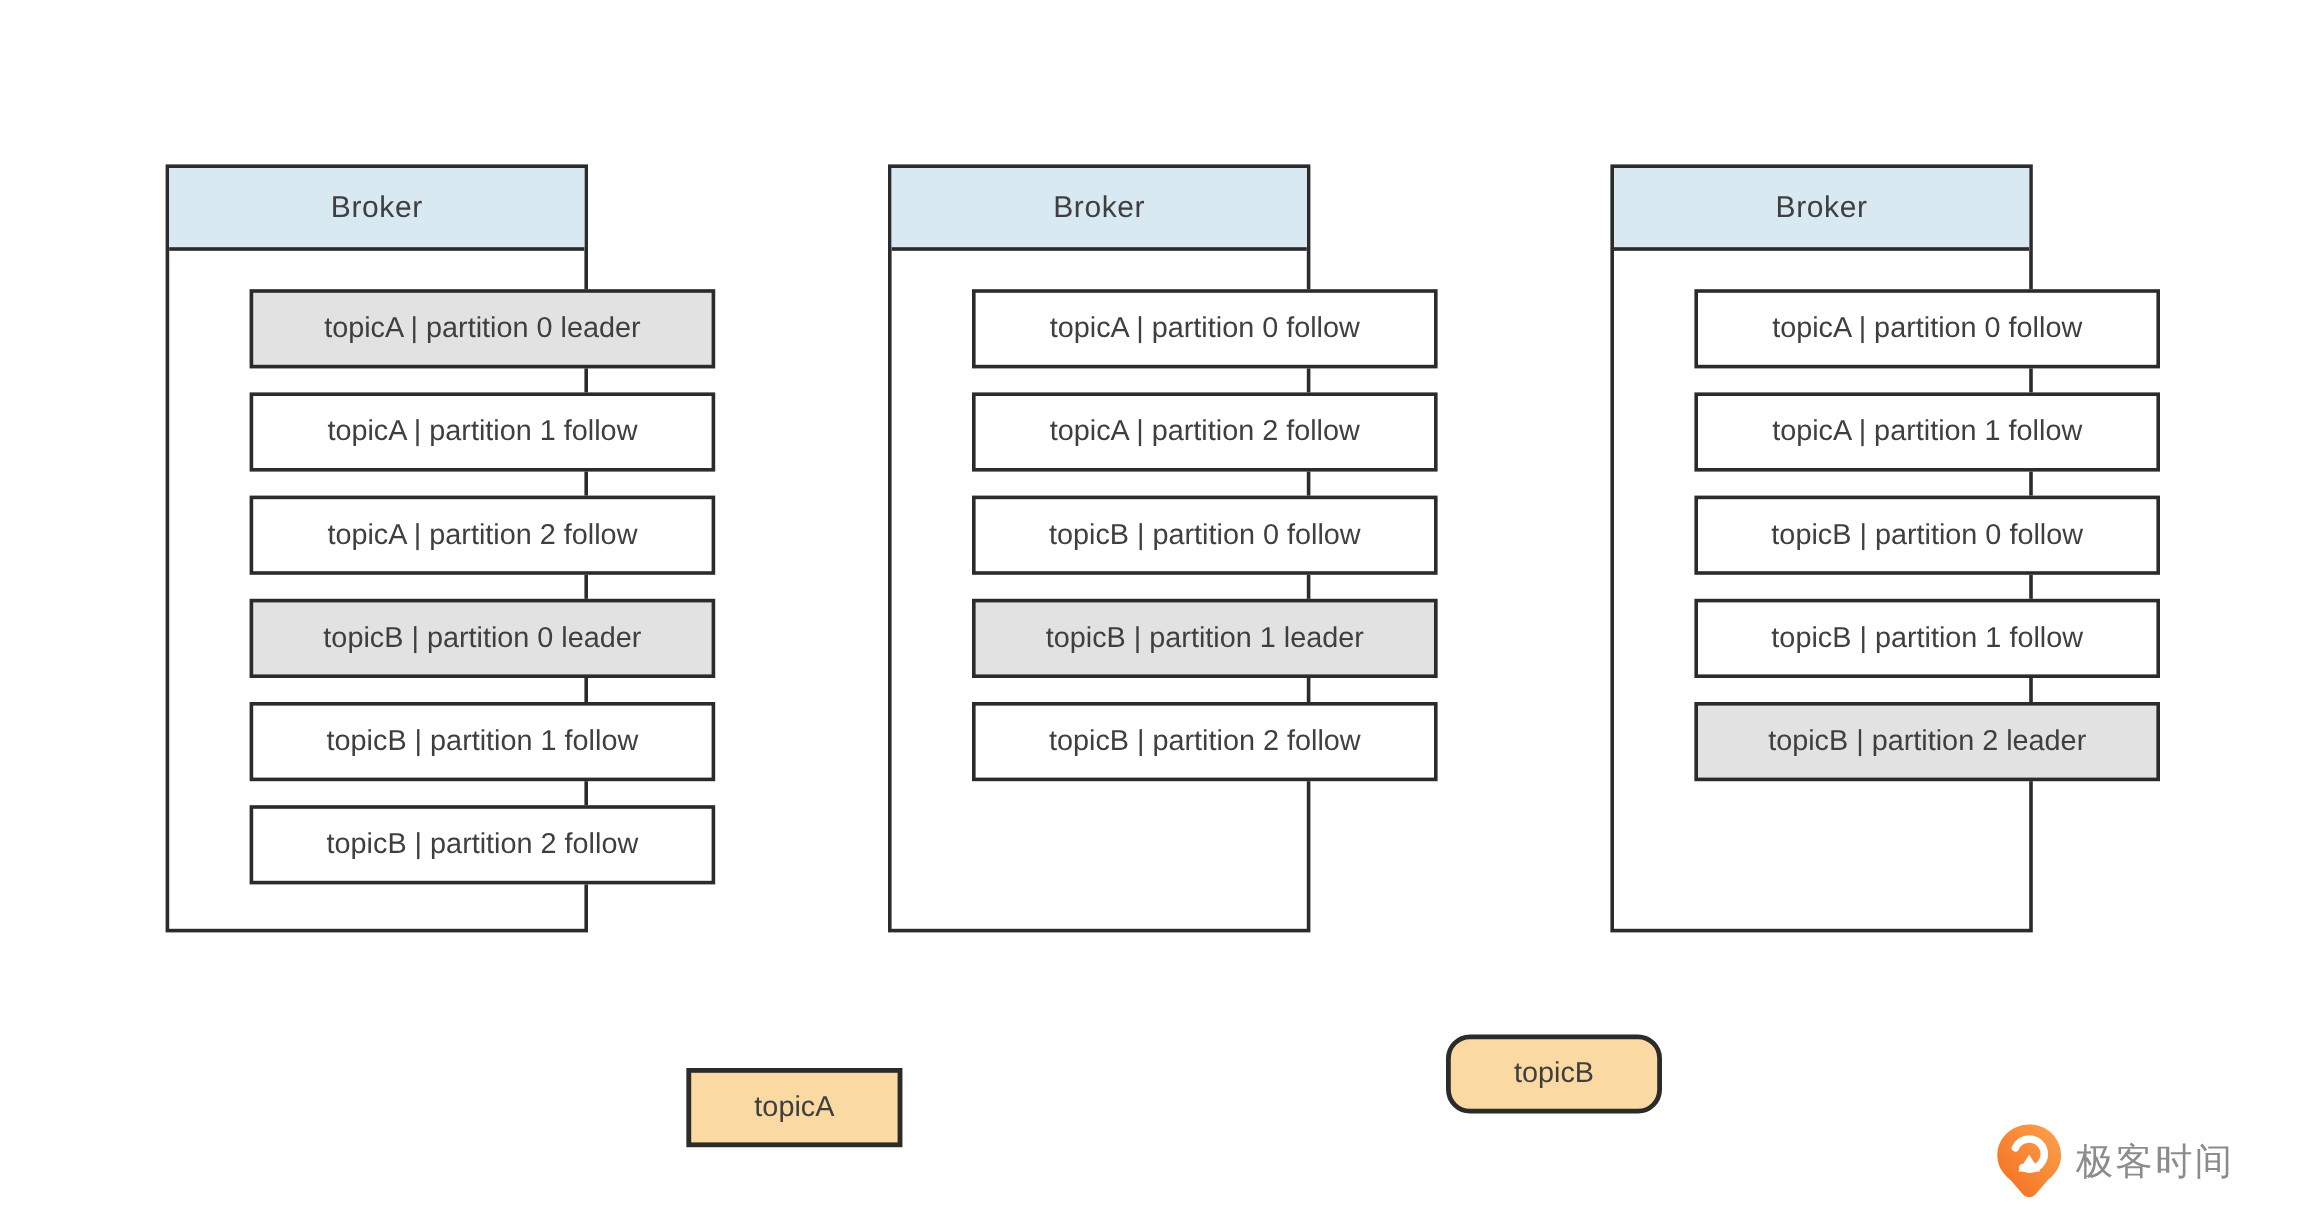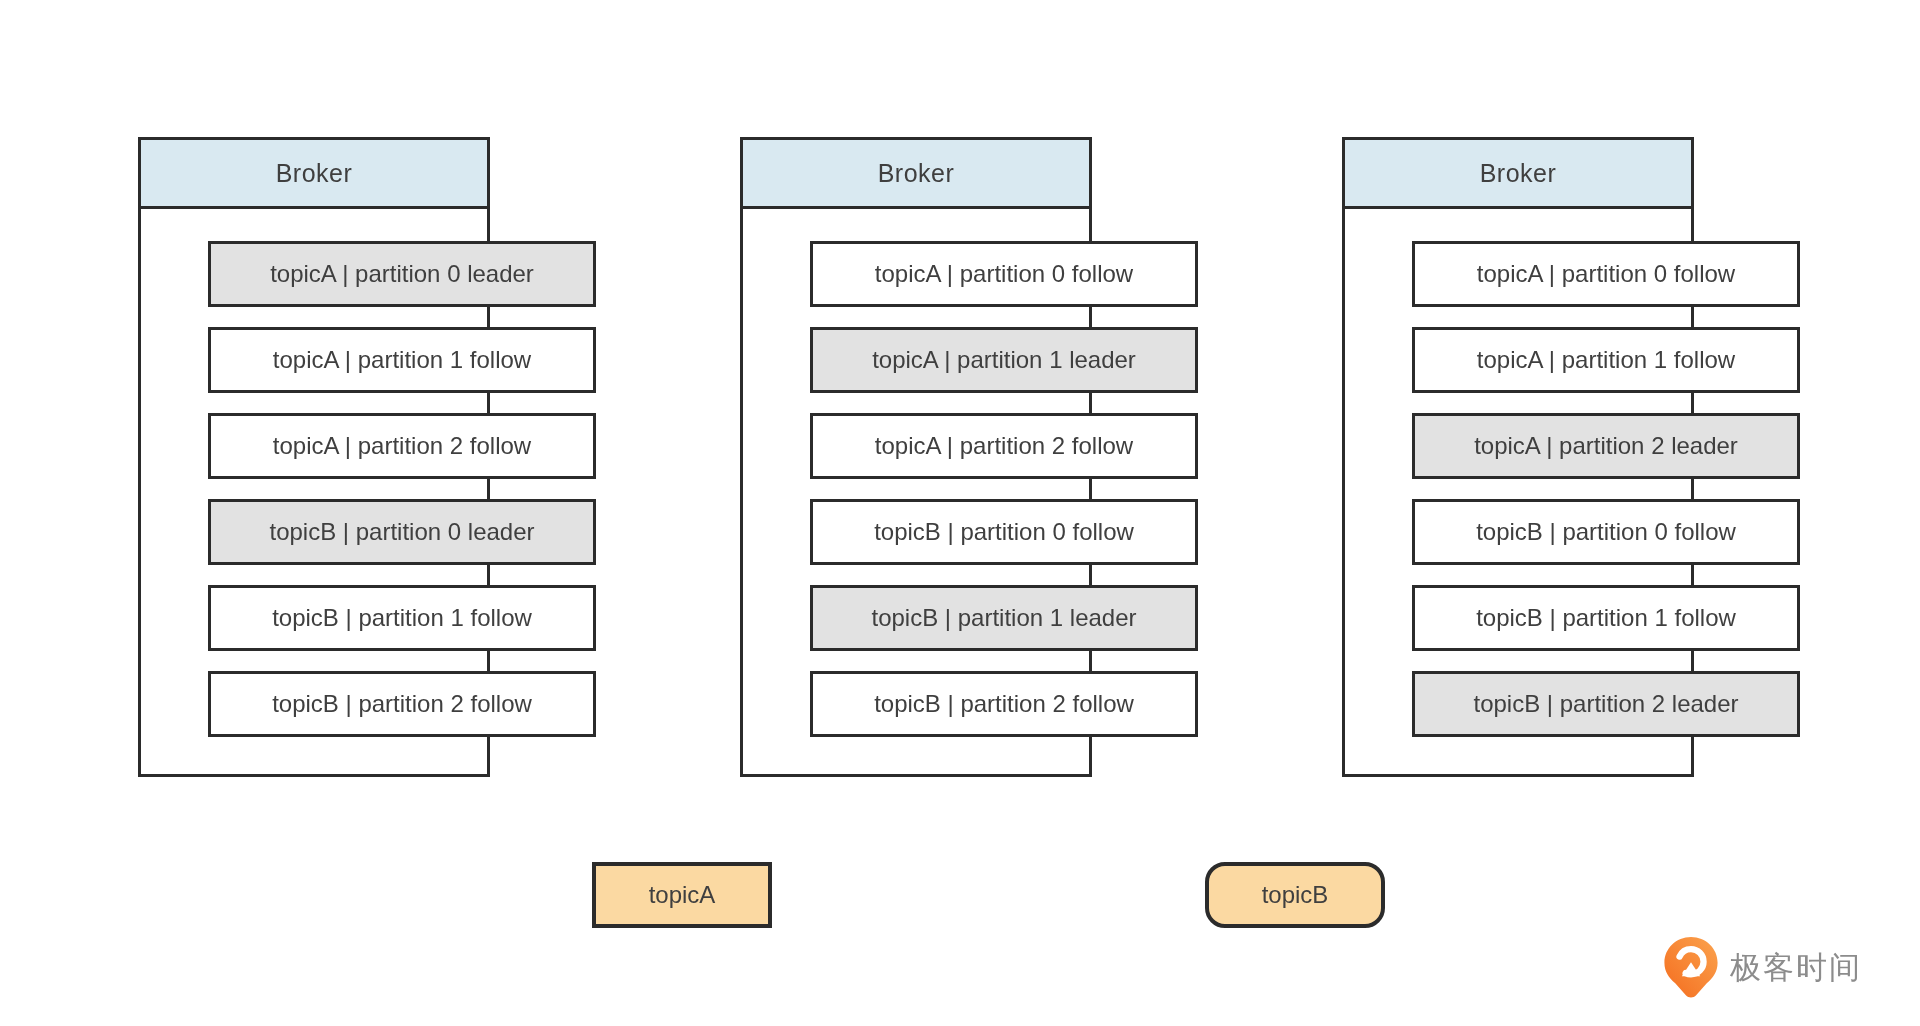--- a/index.html
+++ b/index.html
@@ -71,21 +71,21 @@
     width: 180px;
     height: 66px;
     box-sizing: border-box;
     border: 4px solid var(--border, #2b2b2b);
     background: var(--topic-fill, #fbd9a2);
     display: flex;
     align-items: center;
     justify-content: center;
     font-size: 24px;
   }
-  .topic-a { left: 592px; }
+  .topic-a { left: 572px; margin-top: 28px; }
   .topic-b { left: 1205px; border-radius: 20px; }
 
   
   .logo {
     position: absolute;
     left: 1662px;
     top: 936px;
     display: flex;
     align-items: center;
     gap: 10px;
@@ -118,34 +118,32 @@
       <div class="partition leader">topicB | partition 0 leader</div>
       <div class="partition">topicB | partition 1 follow</div>
       <div class="partition">topicB | partition 2 follow</div>
     </div>
   </div>
 
   <div class="broker b2">
     <div class="broker-header">Broker</div>
     <div class="partitions">
       <div class="partition">topicA | partition 0 follow</div>
-      <div class="partition leader">topicA | partition 1 leader</div>
       <div class="partition">topicA | partition 2 follow</div>
       <div class="partition">topicB | partition 0 follow</div>
       <div class="partition leader">topicB | partition 1 leader</div>
       <div class="partition">topicB | partition 2 follow</div>
     </div>
   </div>
 
   <div class="broker b3">
     <div class="broker-header">Broker</div>
     <div class="partitions">
       <div class="partition">topicA | partition 0 follow</div>
       <div class="partition">topicA | partition 1 follow</div>
-      <div class="partition leader">topicA | partition 2 leader</div>
       <div class="partition">topicB | partition 0 follow</div>
       <div class="partition">topicB | partition 1 follow</div>
       <div class="partition leader">topicB | partition 2 leader</div>
     </div>
   </div>
 
   <div class="topic-box topic-a">topicA</div>
   <div class="topic-box topic-b">topicB</div>
 
   <div class="logo">

